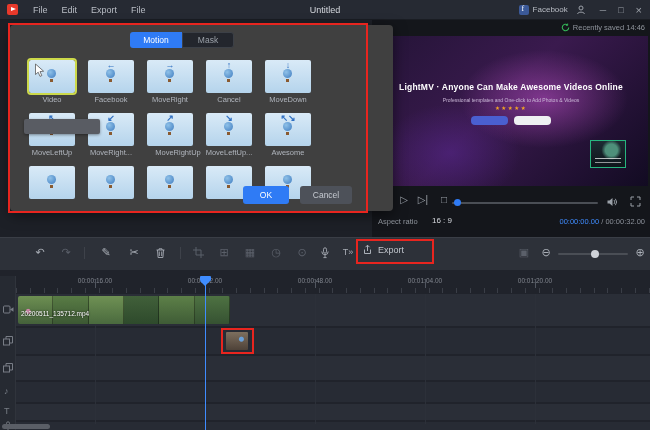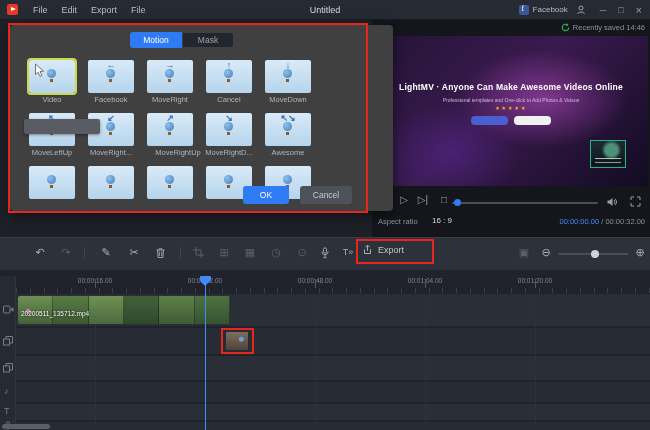--- a/index.html
+++ b/index.html
@@ -193,21 +193,21 @@
       <span class="balloon"></span>
       <span class="fx-arrow">↘</span>
     </div>
     <div class="fx" style="left:255px;top:88px">
       <span class="balloon"></span>
       <span class="fx-arrow">↖↘</span>
     </div>
     <span class="fx-label" style="left:13px;top:123px">MoveLeftUp</span>
     <span class="fx-label" style="left:72px;top:123px">MoveRight...</span>
     <span class="fx-label" style="left:139px;top:123px">MoveRightUp</span>
-    <span class="fx-label" style="left:190px;top:123px">MoveRightD...</span>
+    <span class="fx-label" style="left:190px;top:123px">MoveLeftUp...</span>
     <span class="fx-label" style="left:249px;top:123px">Awesome</span>
 
     <div class="fx" style="left:19px;top:141px">
         <span class="balloon"></span>
       </div>
     <div class="fx" style="left:78px;top:141px">
         <span class="balloon"></span>
       </div>
     <div class="fx" style="left:137px;top:141px">
         <span class="balloon"></span>

